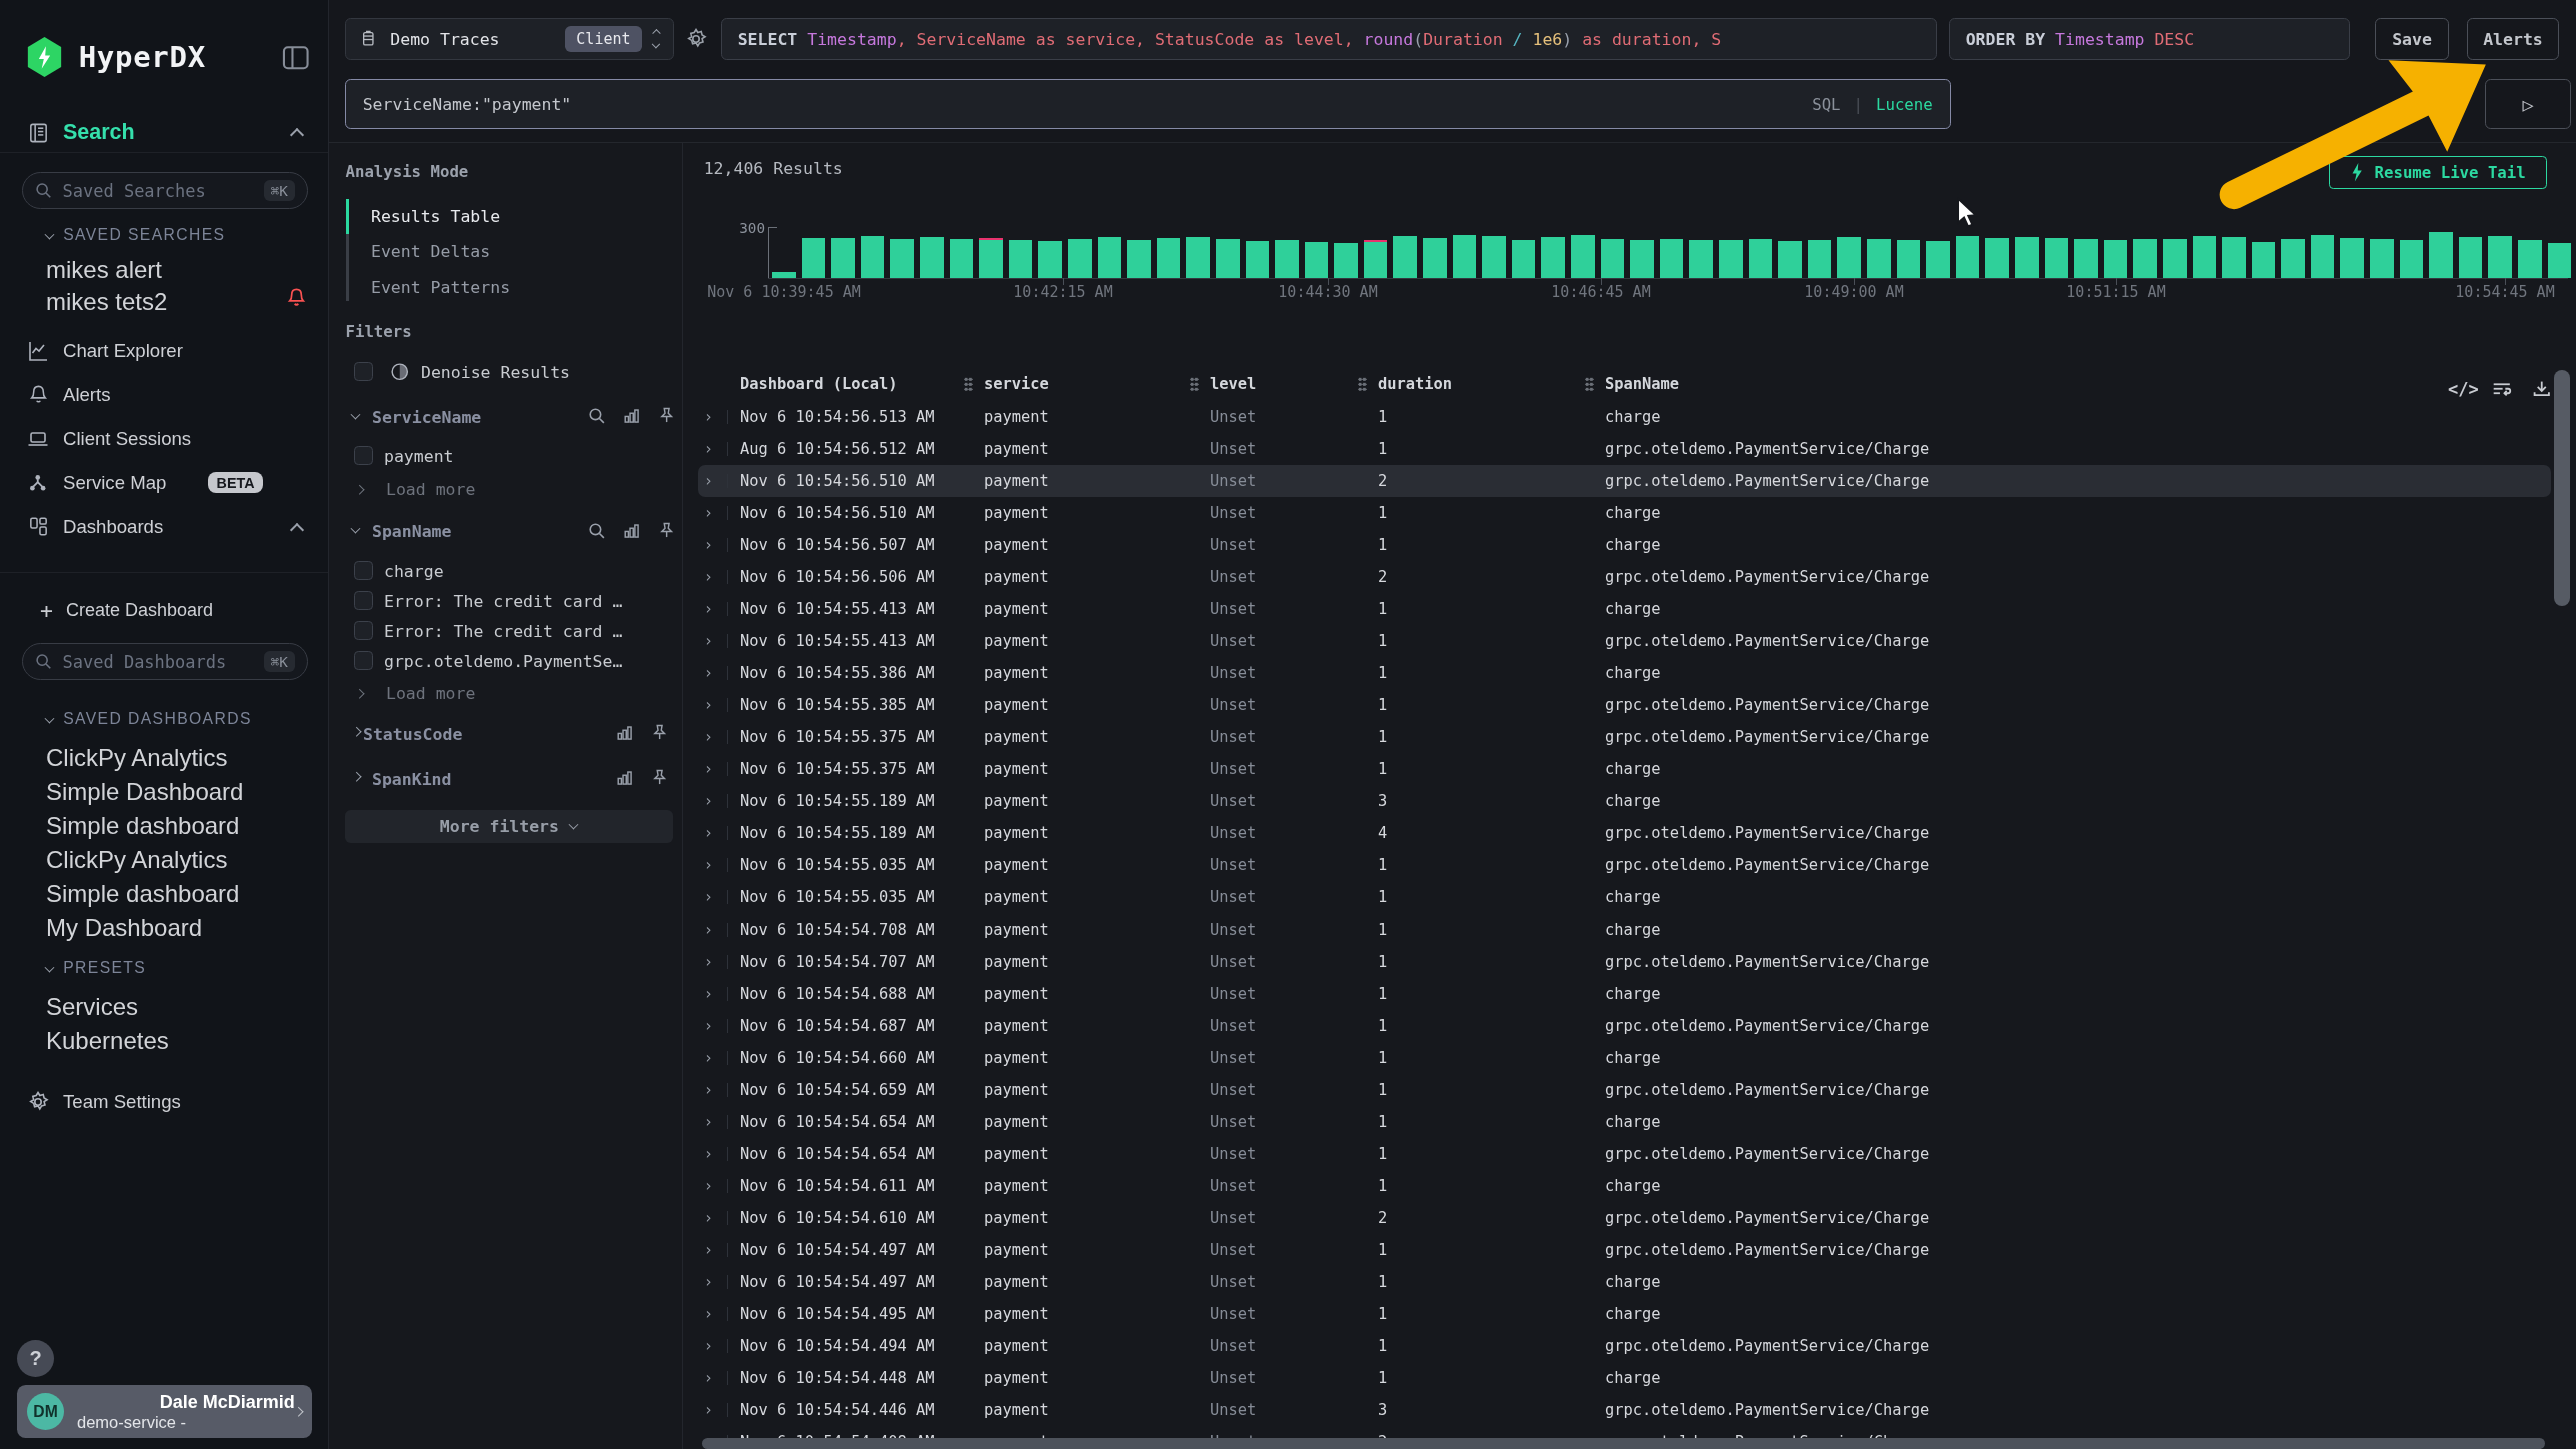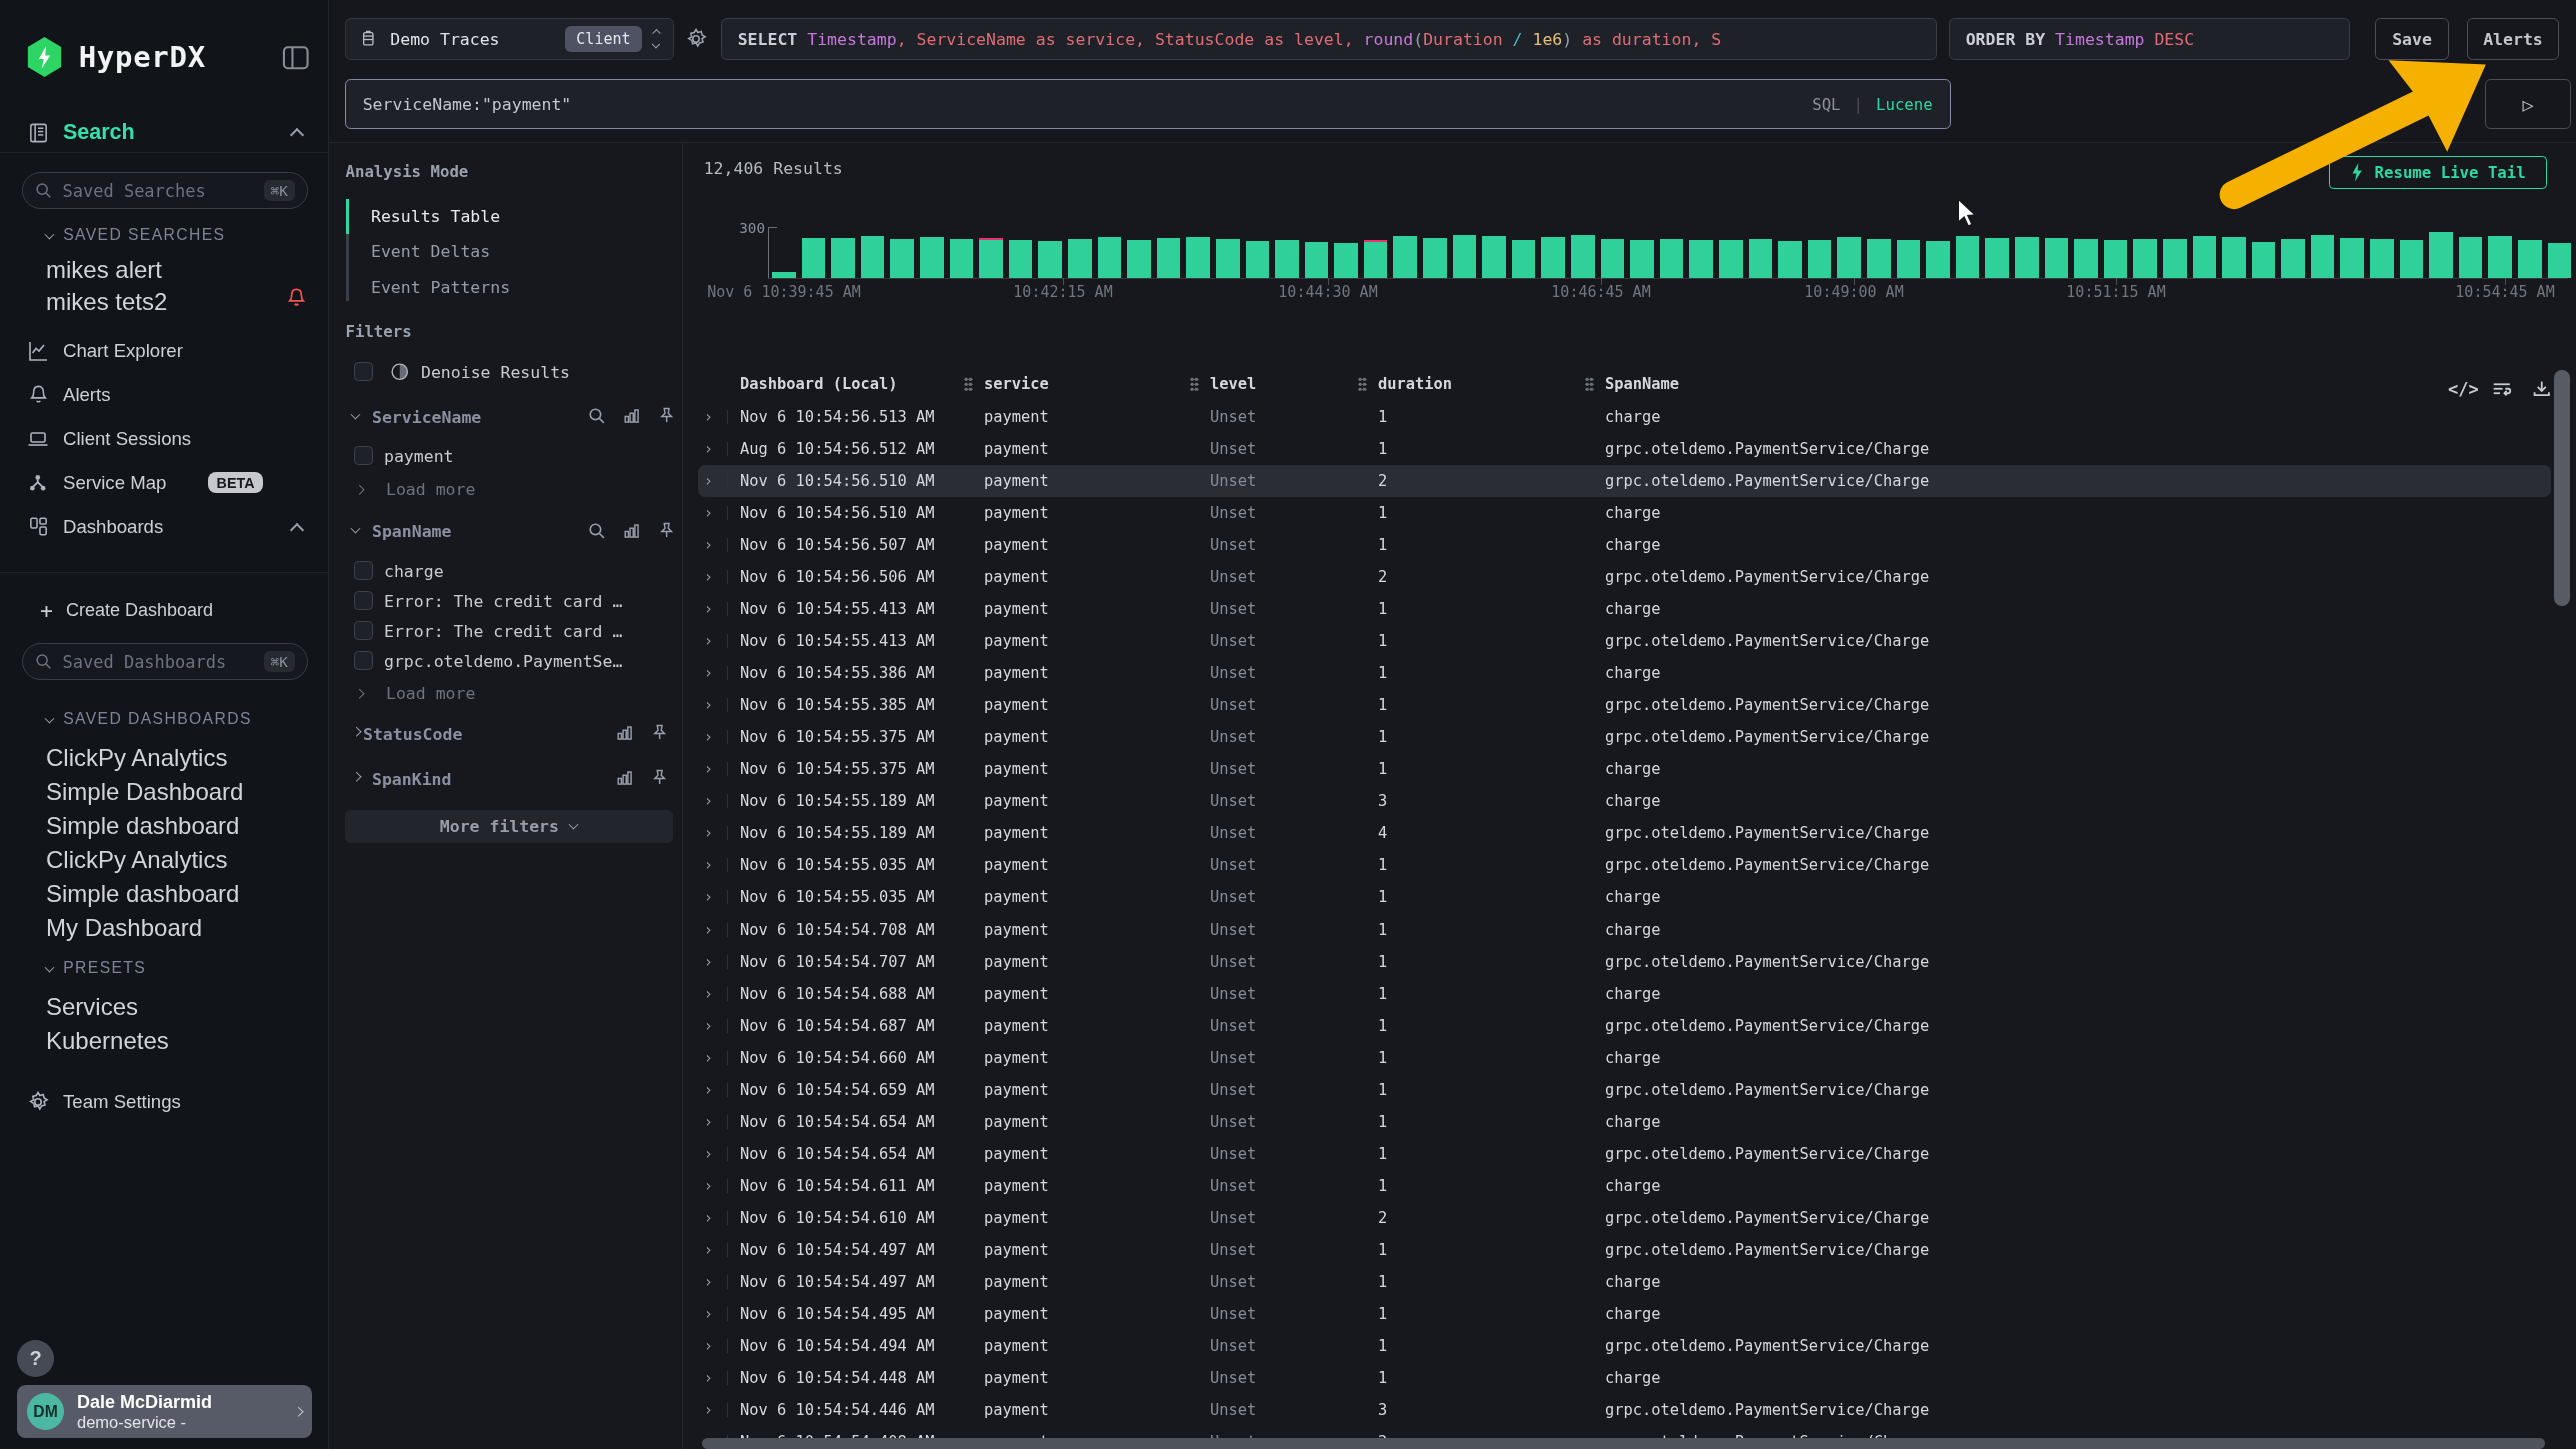--- a/index.html
+++ b/index.html
@@ -247,21 +247,21 @@
           </svg>
       </span>
       <span class="nav-label sans">Team Settings</span>
     </div>
 
     <div class="help-circle sans">?</div>
 
     <div id="usercard">
       <div class="avatar sans">DM</div>
       <div class="sans" style="margin-left:13px;flex:1;">
-        <div style="font-size:18px;font-weight:bold;color:#ffffff;">Dale McDiarmid</div>
+        <div style="font-size:18px;font-weight:bold;color:#ffffff;text-align:right;">Dale McDiarmid</div>
         <div style="font-size:16.5px;color:#e3e5e9;">demo-service -</div>
       </div>
       <span class="chev right sm" style="border-color:#c3c6cc;"></span>
     </div>
   </div>
 
   <div id="topbar">
     <div class="tb-box" style="left:15.7px;top:18px;width:329px;height:42px;padding:0 13px;">
       <svg width="18.6" height="21.5" viewBox="0 0 24 24" fill="none" stroke="#b9bdc4" stroke-width="1.7">
           <rect x="6" y="4" width="12" height="16" rx="2"></rect>

